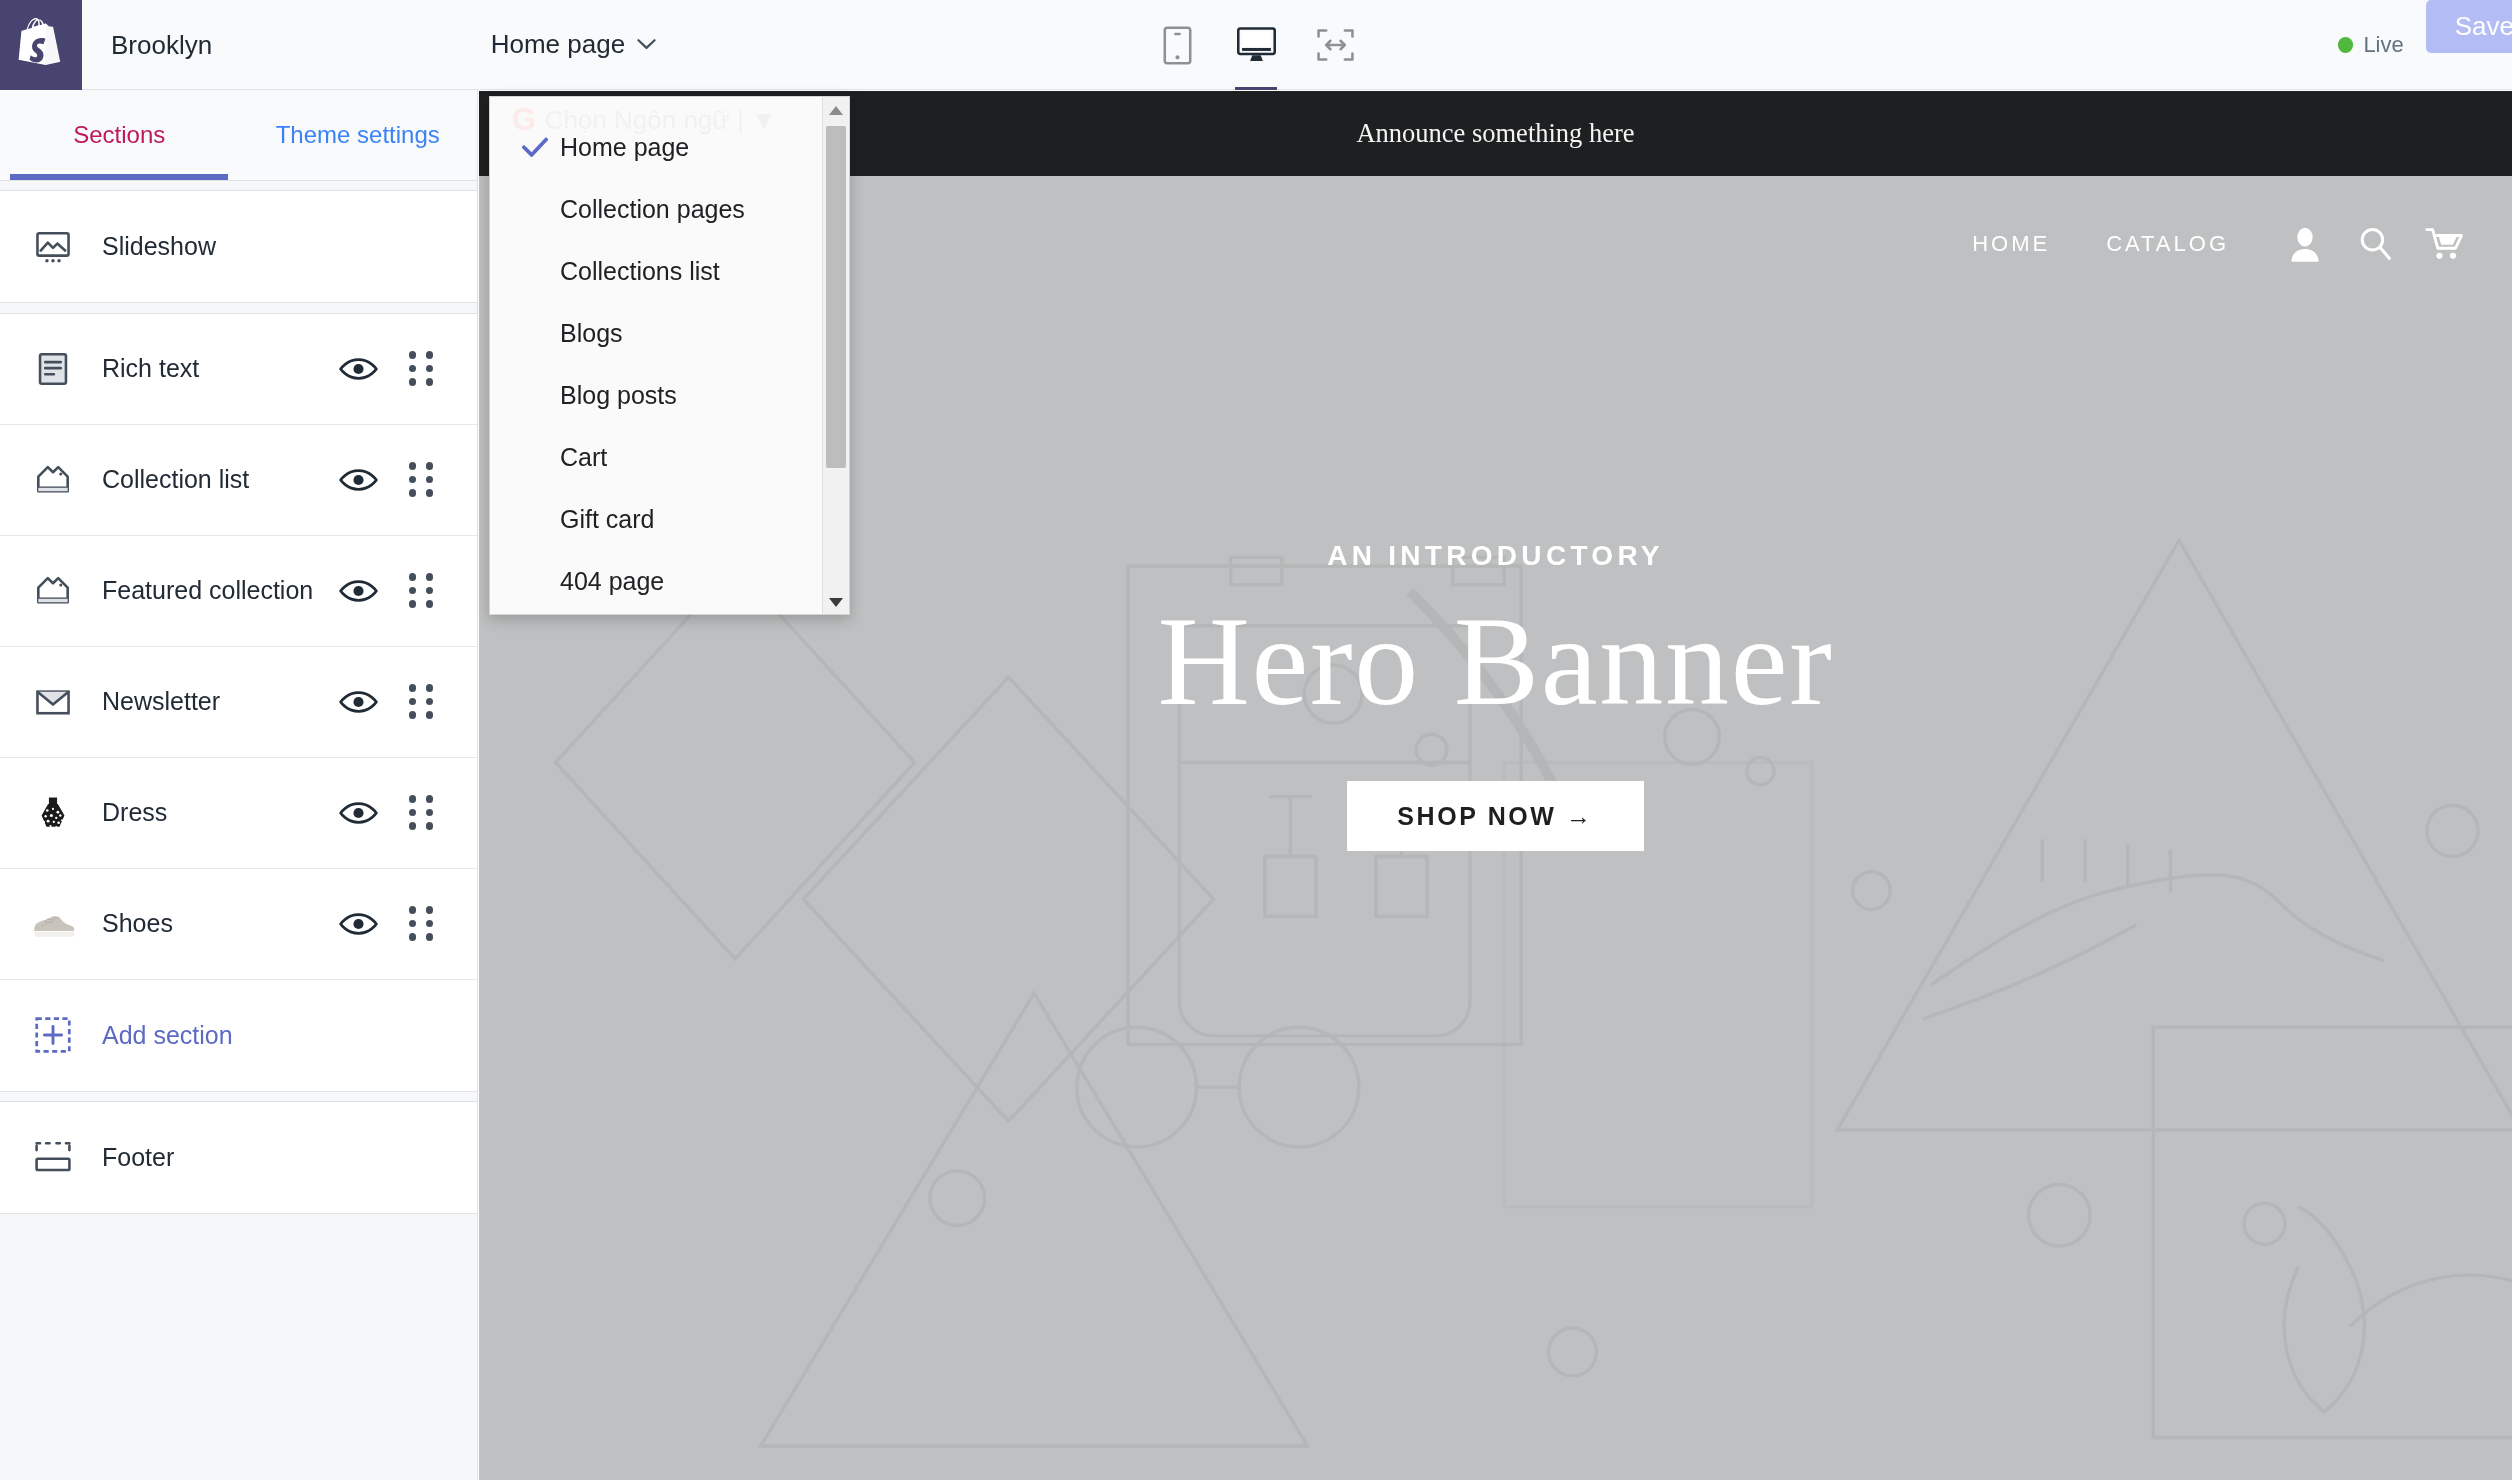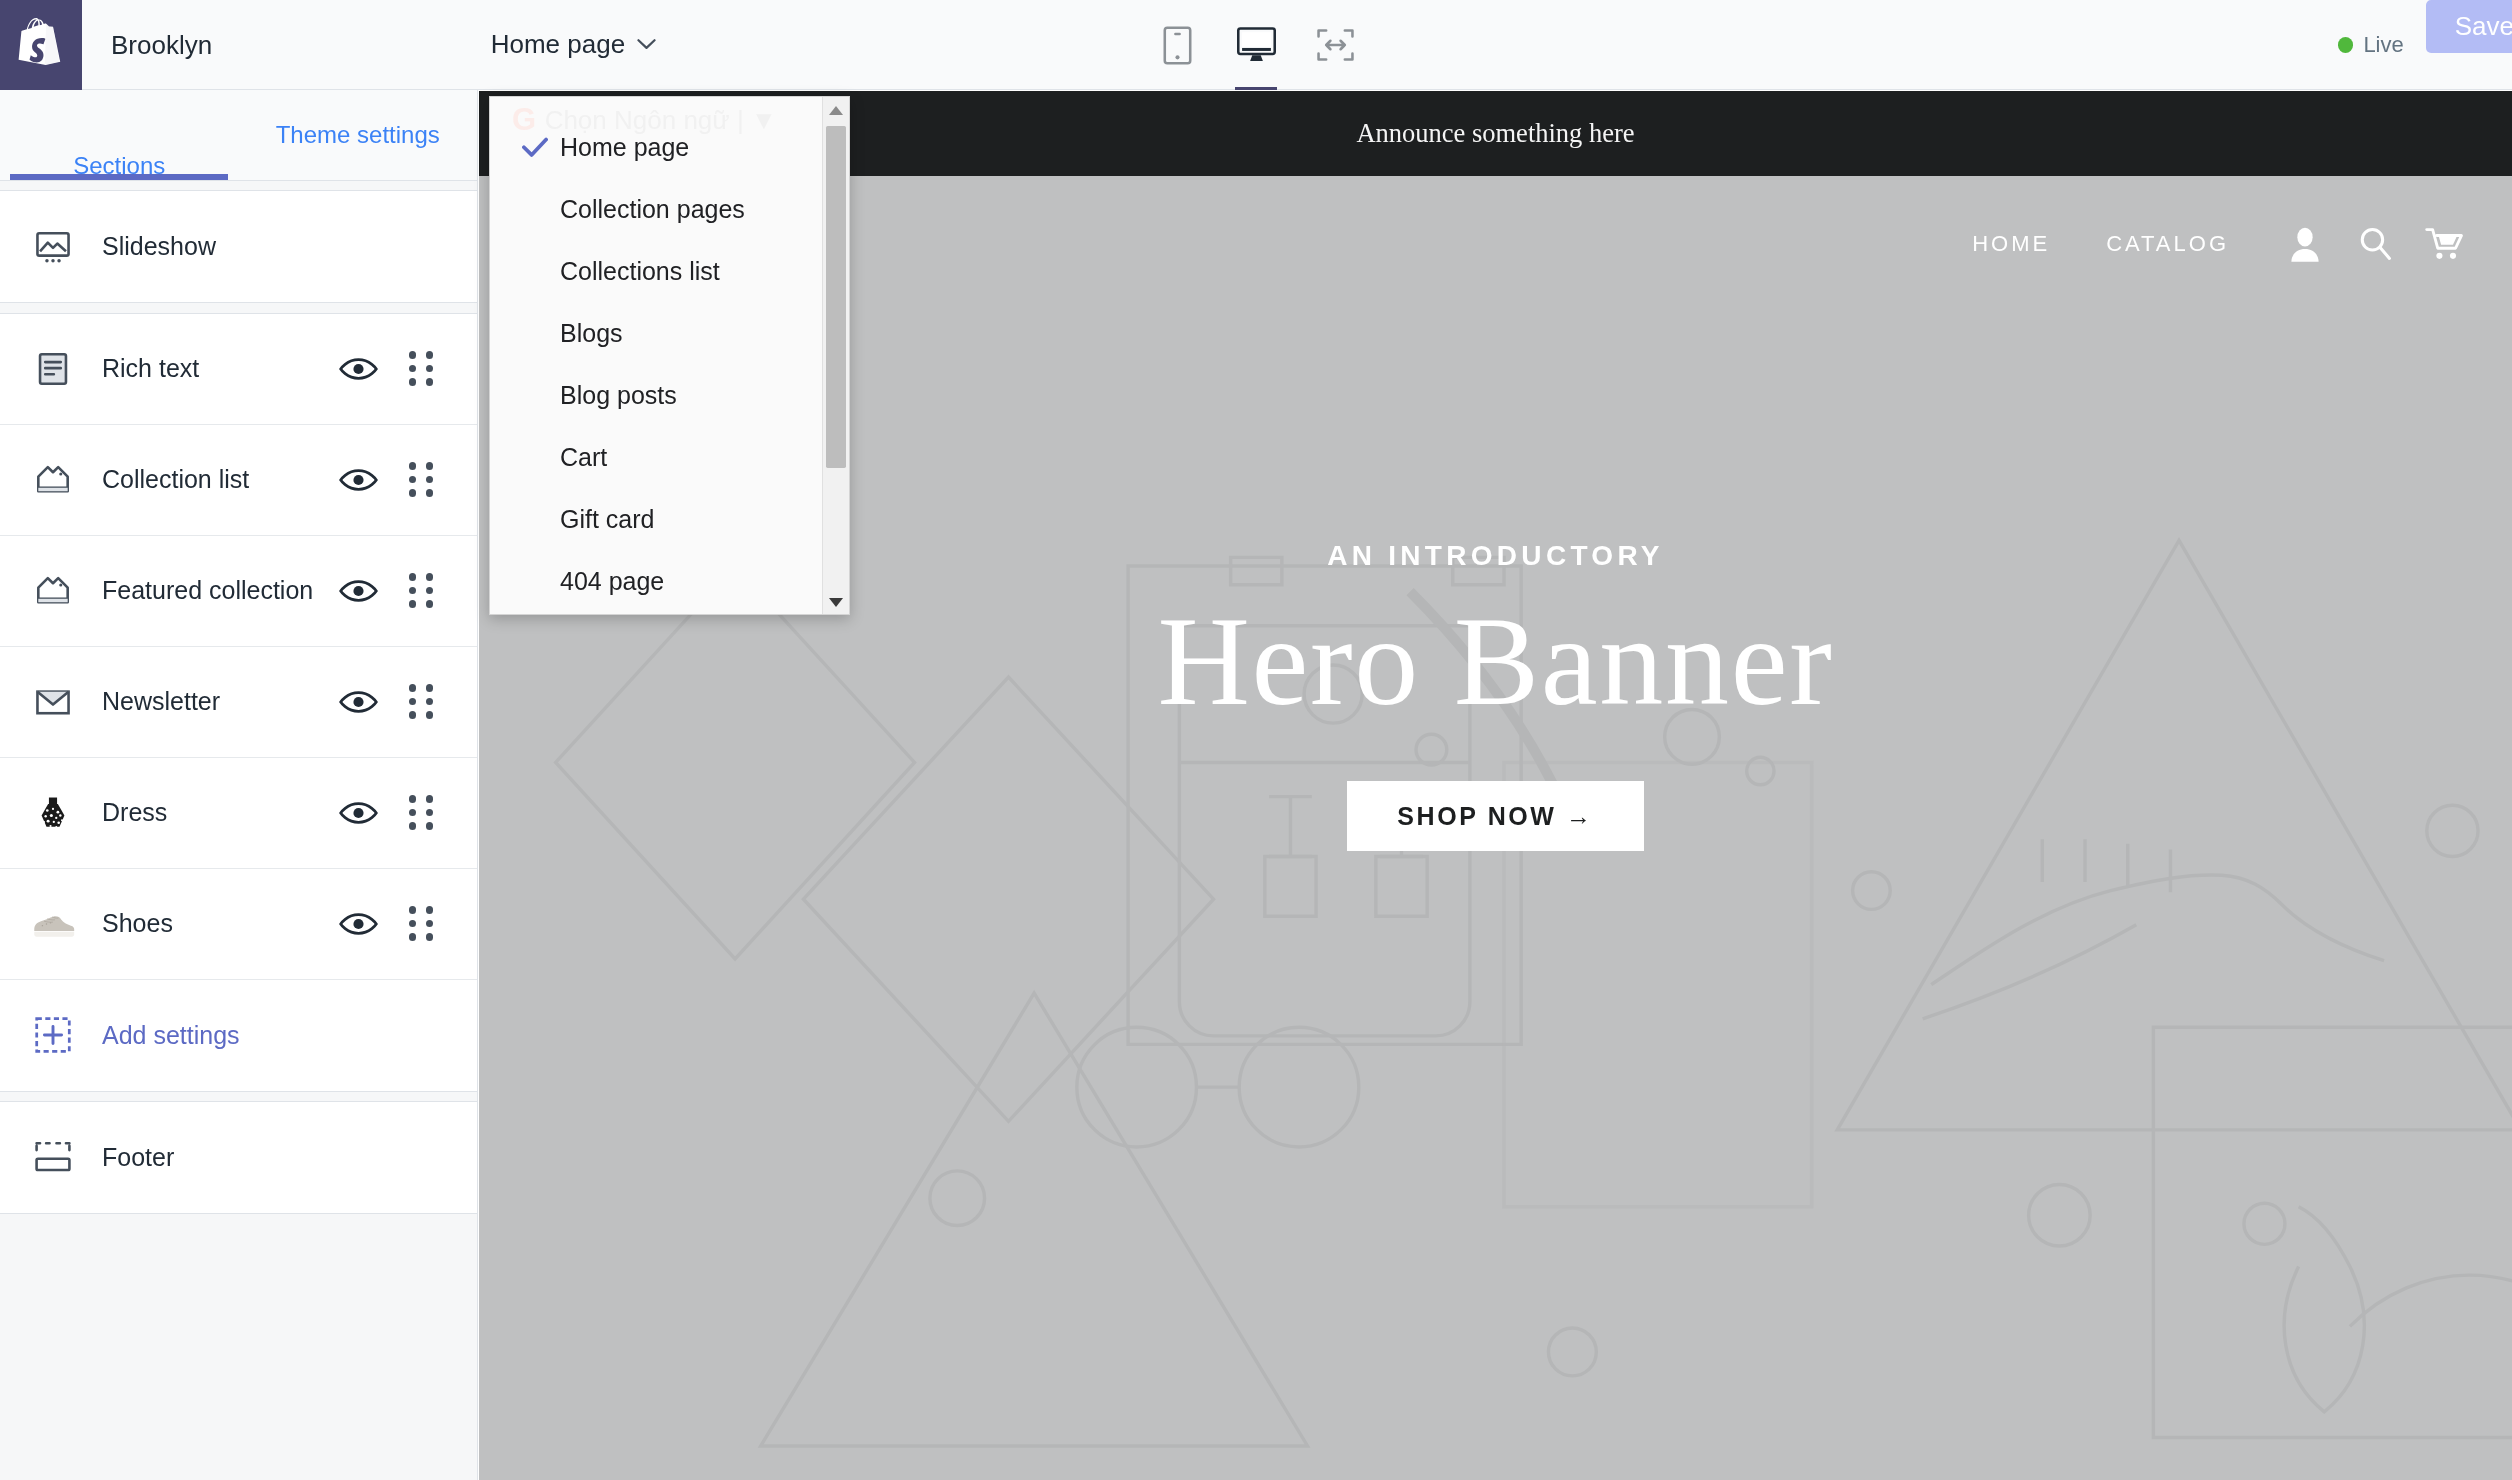--- a/index.html
+++ b/index.html
@@ -102,21 +102,21 @@
     background: #f9fafb;
     border-bottom: 0.9px solid #dfe3e8;
     display: flex;
     position: relative;
   }
   .tab {
     flex: 1; display: flex; align-items: center; justify-content: center;
     font-size: 24px; color: #3b82f6; cursor: pointer;
     position: relative;
   }
-  .tab.active { color: #3b82f6; align-items: flex-end; }
+  .tab.active { color: #be185d; }
   .tab.active::after {
     content: ""; position: absolute; left: 10.3px; right: 10.3px; bottom: 0;
     height: 6px; background: #5c6ac4;
   }
 
   .section-list { background: #f6f7f8; }
   .sec-group { background: #ffffff; border-bottom: 0.9px solid #dfe3e8; }
   .sec-gap { height: 10.3px; background: #f6f7f8; border-bottom: 0.9px solid #dfe3e8; }
 
   .sec-item {
@@ -544,21 +544,21 @@
         </span>
       </div>
 
       <div class="sec-item add">
         <span class="sec-icon">
           <svg width="36" height="36" viewBox="0 0 42 42" fill="none">
             <rect x="2" y="2" width="38" height="38" stroke="#5c6ac4" stroke-width="3.2" fill="none" stroke-dasharray="6 4"></rect>
             <path d="M21 11v20M11 21h20" stroke="#5c6ac4" stroke-width="3.4" stroke-linecap="round"></path>
           </svg>
         </span>
-        <span class="sec-label">Add settings</span>
+        <span class="sec-label">Add section</span>
       </div>
 
     </div>
     <div class="sec-gap"></div>
 
     <div class="sec-group">
       <div class="sec-item">
         <span class="sec-icon">
           <svg width="38" height="38" viewBox="0 0 44 44" fill="none">
             <path d="M3 6h4M14 6h4M26 6h4M37 6h4M3 14v-5M41 14v-5" stroke="#454f5b" stroke-width="3" stroke-linecap="round"></path>

